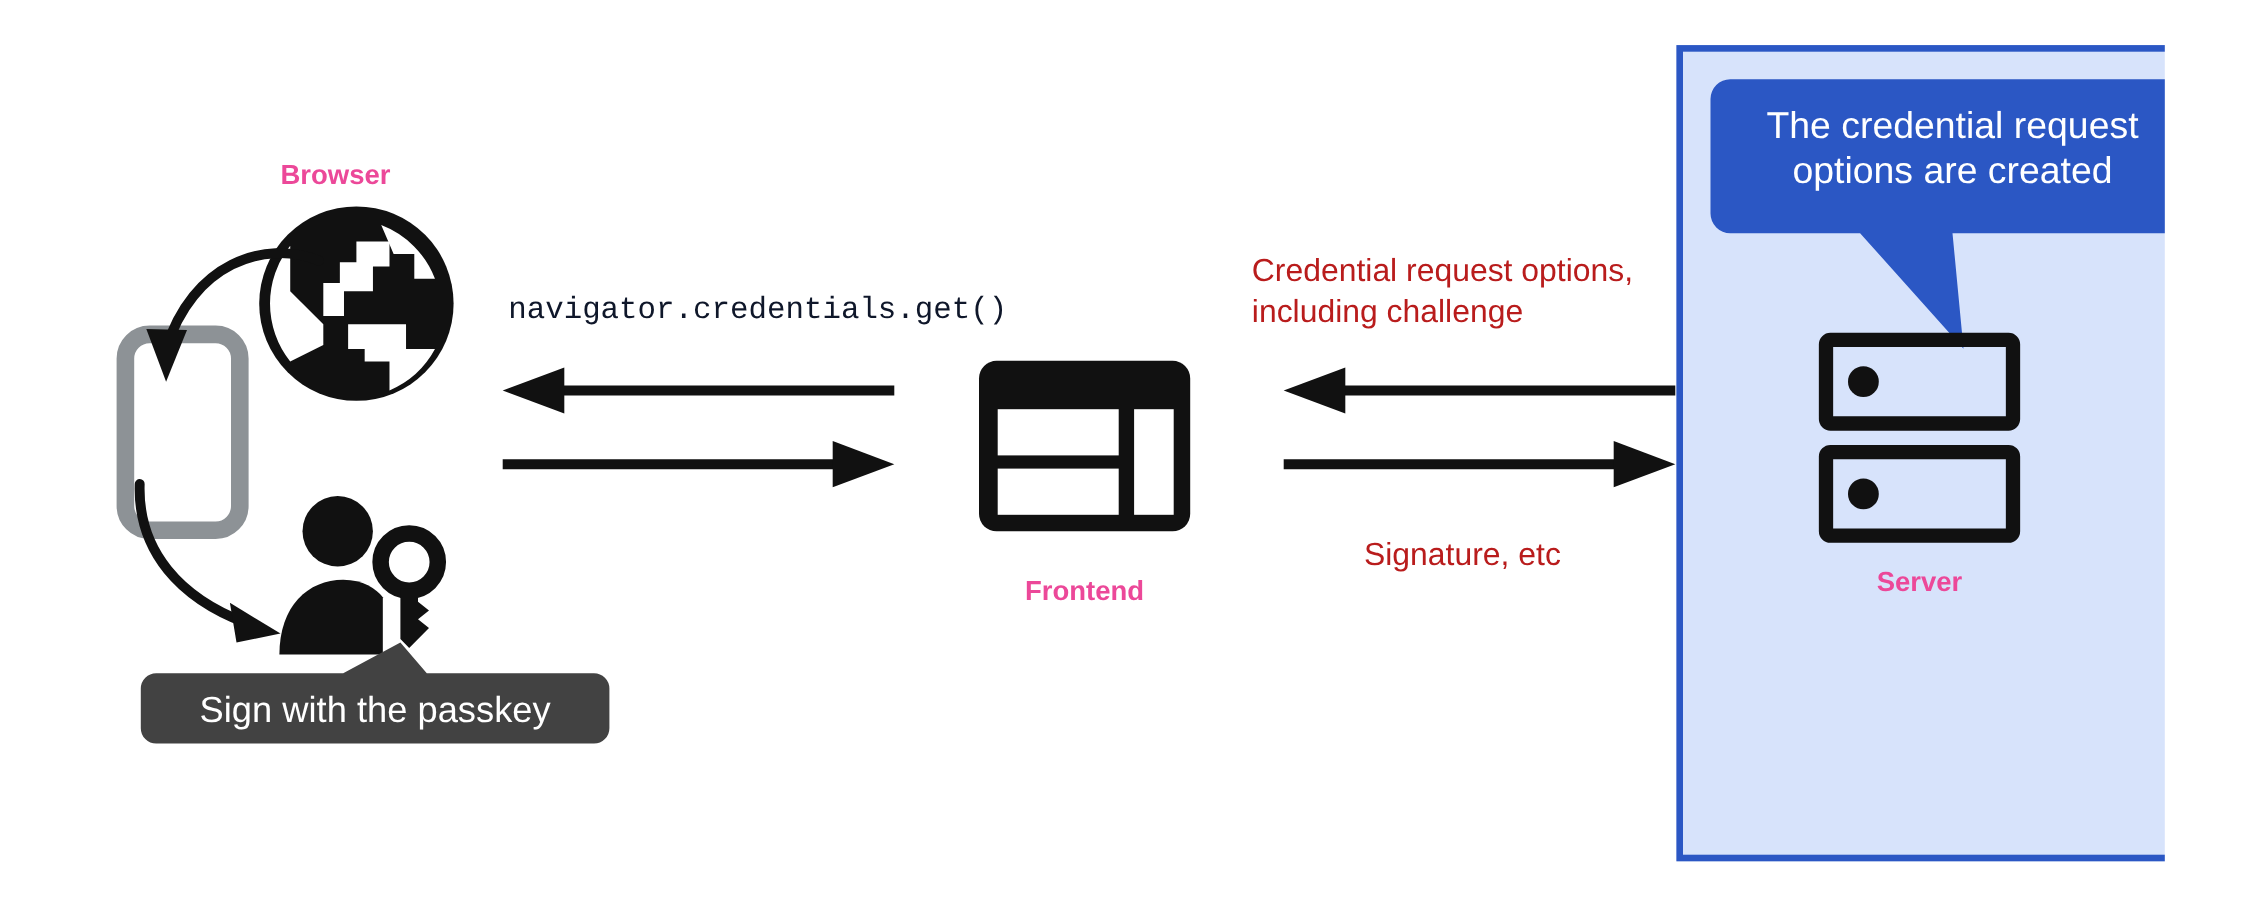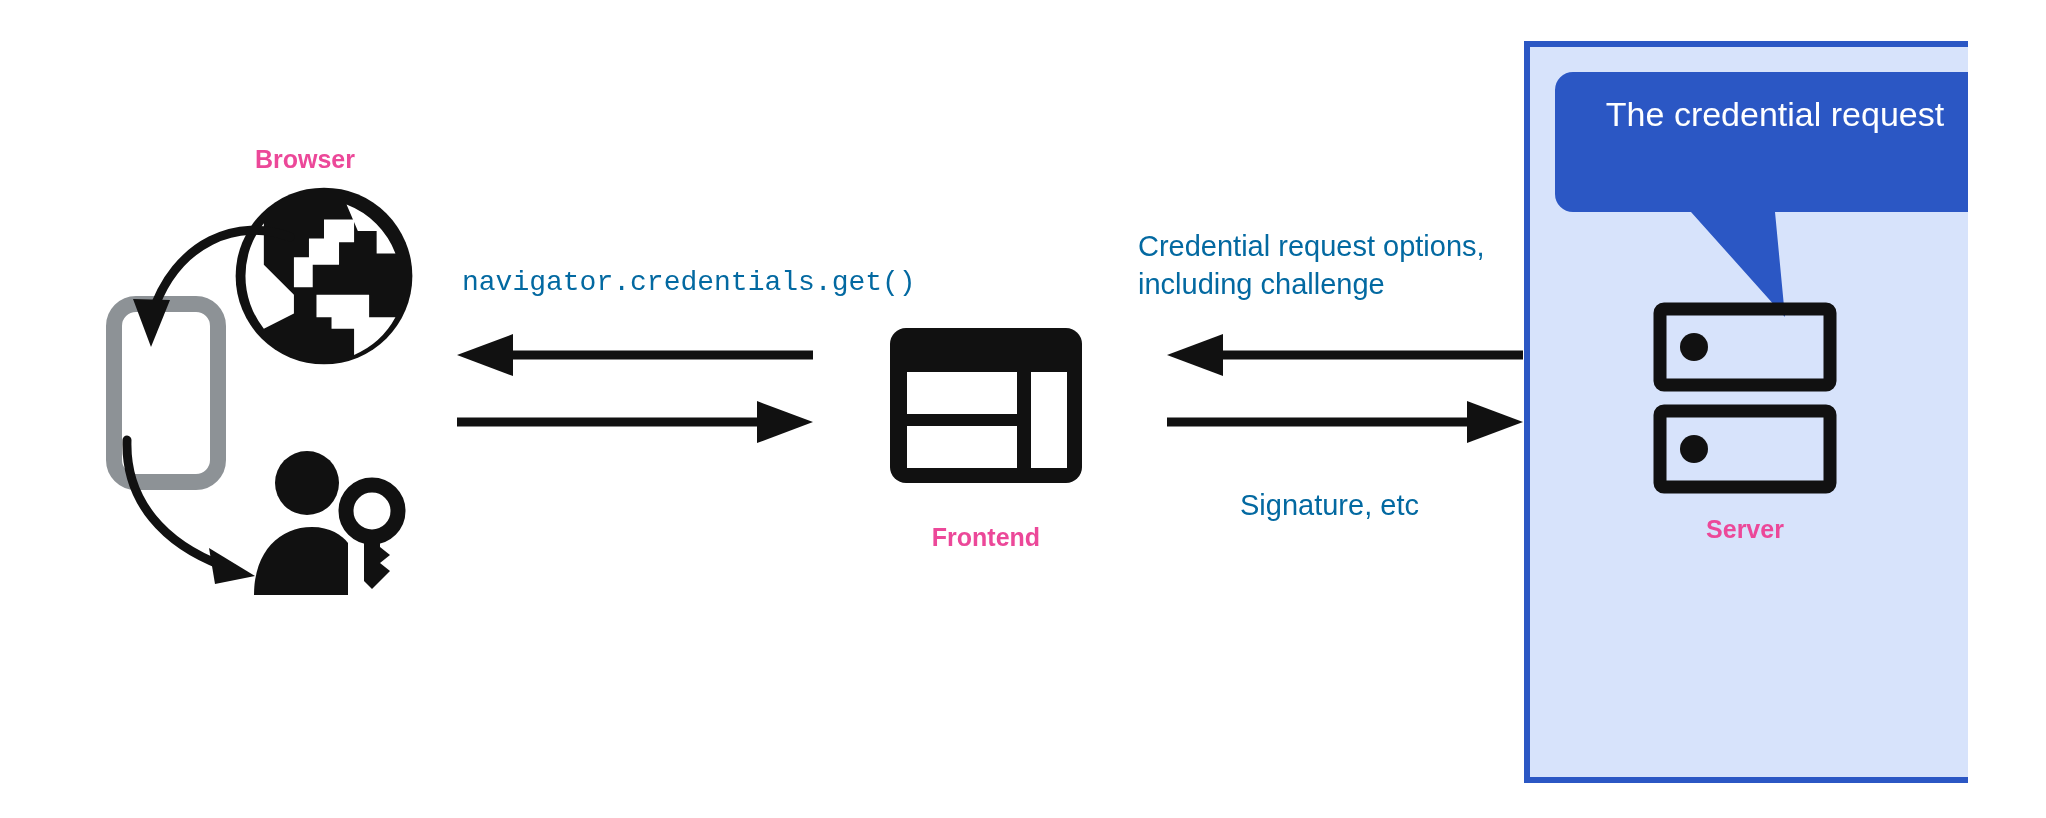--- a/index.html
+++ b/index.html
@@ -25,29 +25,29 @@
     font-weight: bold;
     font-size: 25px;
     color: #ec4899;
     text-align: center;
     white-space: nowrap;
   }
   .label-plain {
     font-family: "Liberation Sans", sans-serif;
     font-weight: 400;
     font-size: 29px;
-    color: #0369a1;
+    color: #b91c1c;
     white-space: nowrap;
     line-height: 1.3;
   }
   .label-mono {
     font-family: "Liberation Mono", "DejaVu Sans Mono", monospace;
     font-weight: 400;
     font-size: 28px;
-    color: #0369a1;
+    color: #0f172a;
     white-space: nowrap;
   }
   .callout-text {
     font-family: "Liberation Sans", sans-serif;
     font-size: 34px;
     color: #ffffff;
     text-align: center;
     line-height: 1.22;
   }
   .tooltip-text {
@@ -66,20 +66,21 @@
 
   <div class="abs" style="left:1524px; top:41px; width:502px; height:742px;
               background:#d7e3fb; border:6px solid #2b57c4; box-sizing:border-box;"></div>
 
   <div class="abs" style="left:1555px; top:72px; width:440px; height:260px;">
     <svg width="440" height="260" viewBox="0 0 440 260">
       <path d="M 18,0 H 422 A 18,18 0 0 1 440,18 V 122 A 18,18 0 0 1 422,140 H 220 L 230,245 L 136,140 H 18 A 18,18 0 0 1 0,122 V 18 A 18,18 0 0 1 18,0 Z" fill="#2b57c4"></path>
     </svg>
     <div class="abs callout-text" style="left:0; top:22px; width:440px;">
       <div>The credential request</div>
+      <div>options are created</div>
     </div>
   </div>
 
   <div class="abs" style="left:1655px; top:305px; width:180px; height:190px;">
     <svg width="180" height="190" viewBox="0 0 180 190">
       <rect x="5" y="4" width="170" height="76" rx="4" fill="none" stroke="#111111" stroke-width="13"></rect>
       <circle cx="39" cy="42" r="14" fill="#111111"></circle>
       <rect x="5" y="106" width="170" height="76" rx="4" fill="none" stroke="#111111" stroke-width="13"></rect>
       <circle cx="39" cy="144" r="14" fill="#111111"></circle>
     </svg>
@@ -121,20 +122,26 @@
 
   <div class="abs" style="left:252px; top:443px; width:160px; height:152px;">
     <svg width="160" height="152" viewBox="0 0 160 152">
       <circle cx="55" cy="40" r="32" fill="#111111"></circle>
       <path d="M 2 152 C 2 108, 28 84, 60 84 C 78 84, 90 92, 96 100 L 96 152 Z" fill="#111111"></path>
       <circle cx="120" cy="68" r="26" fill="none" stroke="#111111" stroke-width="15"></circle>
       <path d="M 112 92 L 128 92 L 128 104 L 138 112 L 128 120 L 138 128 L 120 146 L 112 138 Z" fill="#111111"></path>
     </svg>
   </div>
 
+  <div class="abs" style="left:126px; top:598px; width:430px; height:78px;">
+    <svg width="430" height="78" viewBox="0 0 430 78">
+      <path d="M 16,14 H 186 L 238,-14 L 262,14 H 414 A 14,14 0 0 1 428,28 V 64 A 14,14 0 0 1 414,78 H 16 A 14,14 0 0 1 2,64 V 28 A 14,14 0 0 1 16,14 Z" fill="#424242"></path>
+    </svg>
+    <div class="abs tooltip-text" style="left:0; top:27px; width:430px;">Sign with the passkey</div>
+  </div>
 
   <div class="abs label-mono" style="left:462px; top:267px;">navigator.credentials.get()</div>
 
   <div class="abs" style="left:455px; top:333px; width:360px; height:44px;">
     <svg width="360" height="44" viewBox="0 0 360 44">
       <line x1="50" y1="22" x2="358" y2="22" stroke="#111111" stroke-width="9"></line>
       <path d="M 2 22 L 58 1 L 58 43 Z" fill="#111111"></path>
     </svg>
   </div>
 

